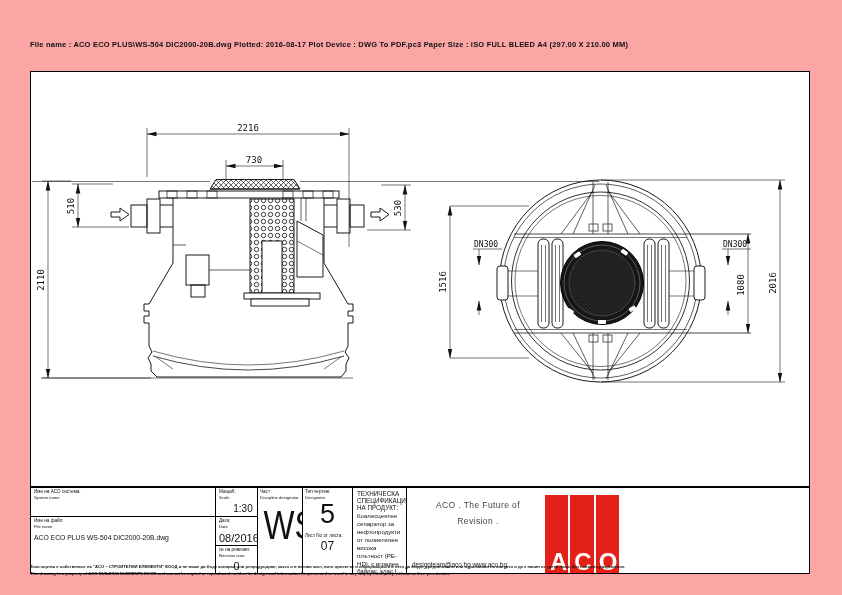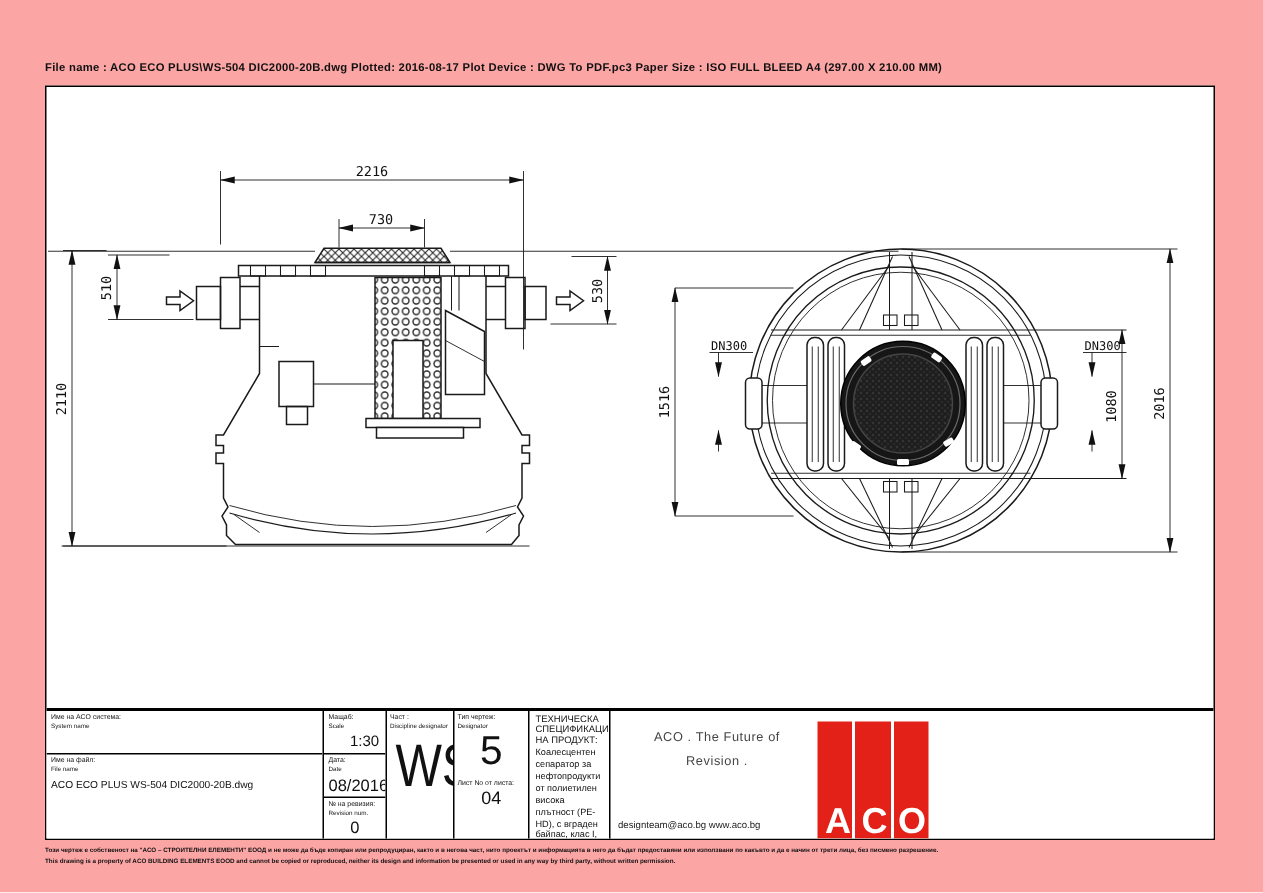--- a/index.html
+++ b/index.html
@@ -1,18 +1,18 @@
 <!DOCTYPE html>
 <html><head>
 <meta charset="utf-8">
 <style>
   html,body{margin:0;padding:0;background:#ffffff;}
   .page{position:relative;width:842px;height:595px;background:#fca5a5;font-family:"Liberation Sans",sans-serif;color:#111;overflow:hidden;}
   .plot-header{position:absolute;left:30px;top:40px;font-size:7.5px;font-weight:bold;letter-spacing:.2px;white-space:nowrap;}
-  .frame{position:absolute;left:30px;top:57px;width:780px;height:503px;border:1.5px solid #000;box-sizing:border-box;background:#fff;}
+  .frame{position:absolute;left:30px;top:71px;width:780px;height:503px;border:1.5px solid #000;box-sizing:border-box;background:#fff;}
   .drawing{position:absolute;left:0;top:0;width:777px;height:414px;}
   
   .title-block{position:absolute;left:0;right:0;bottom:0;height:87px;border-top:2px solid #000;display:grid;grid-template-columns:185px 42px 45px 50px 54px 220px 1fr;background:#fff;box-sizing:border-box;}
   .tb-col{border-right:1px solid #000;box-sizing:border-box;position:relative;overflow:hidden;}
   .tb-col:last-child{border-right:none;}
   .tb-cell{height:29px;border-bottom:1px solid #000;box-sizing:border-box;padding:1px 3px;overflow:hidden;}
   .tb-cell:last-child{border-bottom:none;}
   .tb-lbl{font-size:4.6px;line-height:1.2;}
   .tb-lbl .en{font-size:4.2px;}
   .v-system{font-size:11px;margin-top:2px;letter-spacing:.6px;white-space:nowrap;}
@@ -315,21 +315,21 @@
         <div class="v-ws">WS</div>
       </div>
 
       <div class="tb-col col-flex">
         <div class="tb-lbl">
           <div>Тип чертеж:</div>
           <div class="en">Designator</div>
         </div>
         <div class="v-type">5</div>
         <div class="sheetno-lbl">Лист No от листа:</div>
-        <div class="v-sheetno">04</div>
+        <div class="v-sheetno">07</div>
       </div>
 
 
       <div class="tb-col spec-col">
         <div class="spec-title">ТЕХНИЧЕСКА СПЕЦИФИКАЦИЯ НА ПРОДУКТ:</div>
         <div class="spec-body">Коалесцентен сепаратор за нефтопродукти от полиетилен висока плътност (PE-HD), с вграден байпас, клас I, съгласно БДС EN858:2003 (&lt;5 mg/l), за паркинг зони, за монтаж в тревни или пешеходни зони. Клас на натоварване на капака A15, съгласно БДС EN 124:2003 с възможност на C250 с допълнителни аксесоари. Дебит 20l/s, максимален дебит 100l/s, обем утайки 2000l, обем масла 600l;</div>
         <div class="spec-art">АРТ. № 303665</div>
       </div>
 
       <div class="tb-col brand-col">

